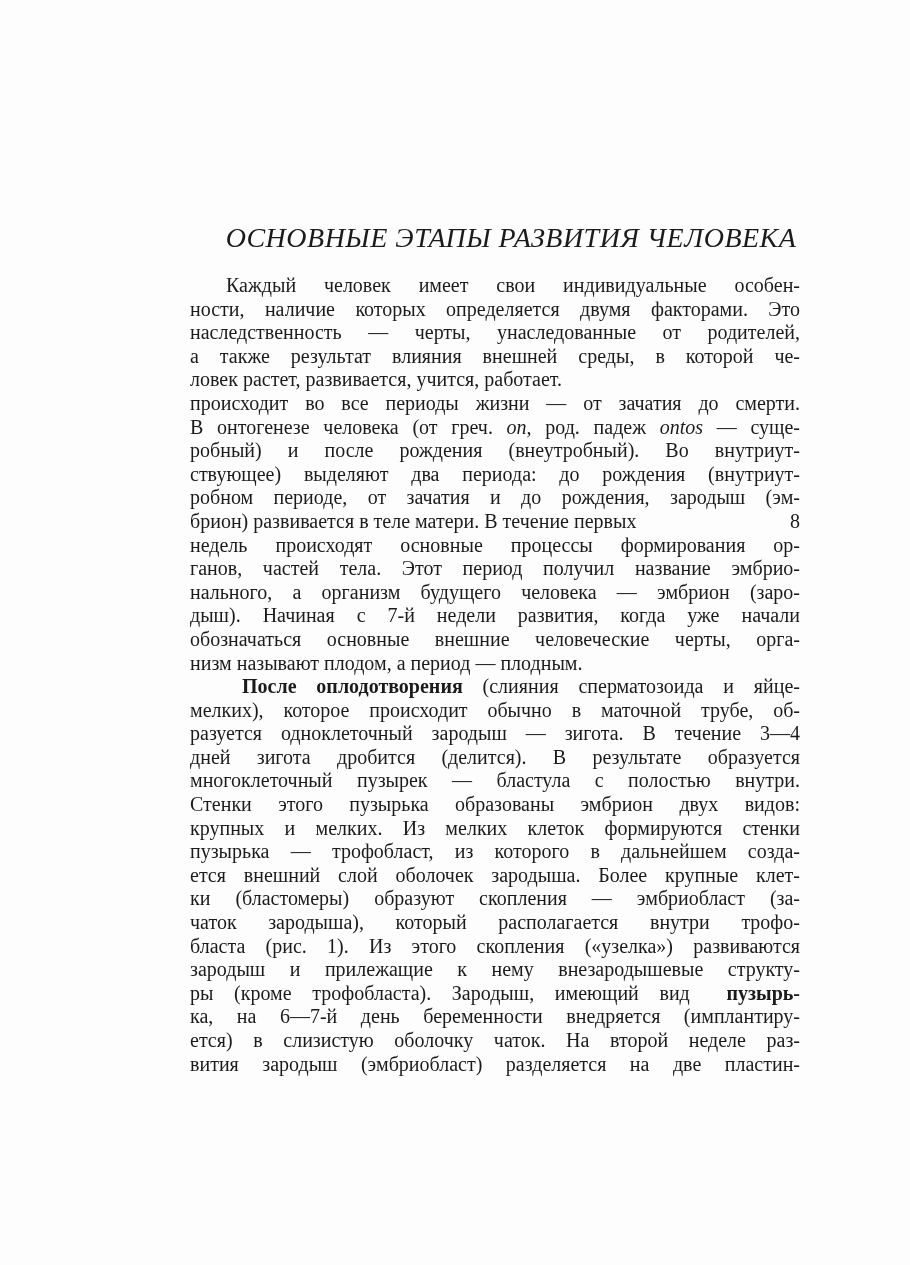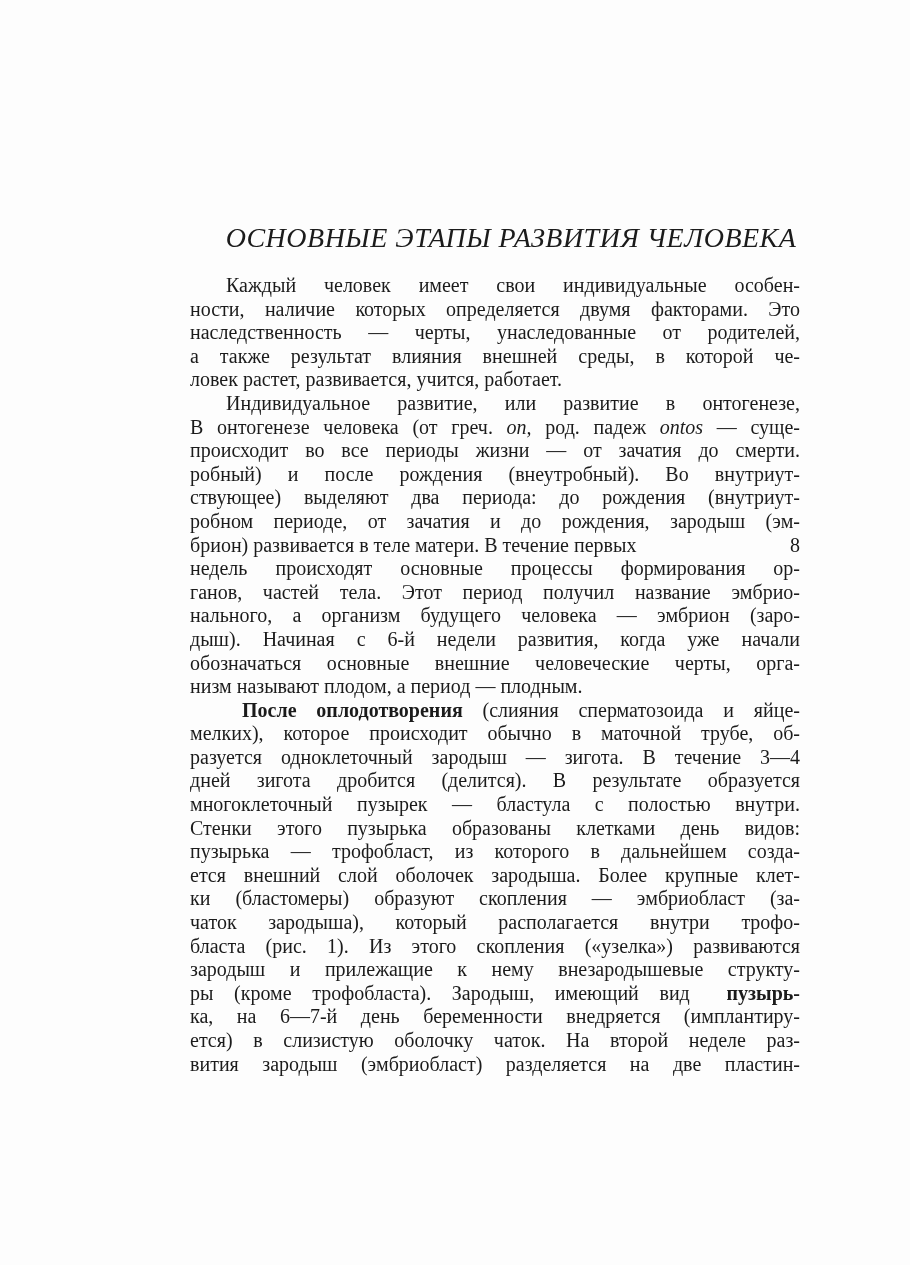--- a/index.html
+++ b/index.html
@@ -66,41 +66,41 @@
   <h1 class="title">ОСНОВНЫЕ ЭТАПЫ РАЗВИТИЯ ЧЕЛОВЕКА</h1>
   <div class="text-block">
       <div class="paragraph">
         <div class="line first"><span>Каждый человек имеет свои индивидуальные особен-</span></div>
         <div class="line"><span>ности, наличие которых определяется двумя факторами. Это</span></div>
         <div class="line"><span>наследственность — черты, унаследованные от родителей,</span></div>
         <div class="line"><span>а также результат влияния внешней среды, в которой че-</span></div>
         <div class="line last"><span>ловек растет, развивается, учится, работает.</span></div>
       </div>
       <div class="paragraph">
-        <div class="line first"><span>Индивидуальное развитие, или развитие в онтогенезе,</span></div>
+        <div class="line"><span>происходит во все периоды жизни — от зачатия до смерти.</span></div>
         <div class="line"><span>В онтогенезе человека (от греч. </span><span class="i">on,</span><span> род. падеж </span><span class="i">ontos</span><span> — суще-</span></div>
-        <div class="line"><span>происходит во все периоды жизни — от зачатия до смерти.</span></div>
         <div class="line"><span>робный) и после рождения (внеутробный). Во внутриут-</span></div>
         <div class="line"><span>ствующее) выделяют два периода: до рождения (внутриут-</span></div>
         <div class="line"><span>робном периоде, от зачатия и до рождения, зародыш (эм-</span></div>
         <div class="line last"><span class="r">8</span><span>брион) развивается в теле матери. В течение первых</span></div>
         <div class="line"><span>недель происходят основные процессы формирования ор-</span></div>
         <div class="line"><span>ганов, частей тела. Этот период получил название эмбрио-</span></div>
         <div class="line"><span>нального, а организм будущего человека — эмбрион (заро-</span></div>
-        <div class="line"><span>дыш). Начиная с 6-й недели развития, когда уже начали</span></div>
+        <div class="line"><span>дыш). Начиная с 7-й недели развития, когда уже начали</span></div>
         <div class="line"><span>обозначаться основные внешние человеческие черты, орга-</span></div>
         <div class="line last"><span>низм называют плодом, а период — плодным.</span></div>
       </div>
       <div class="paragraph">
         <div class="line first"><span class="b">После оплодотворения</span><span> (слияния сперматозоида и яйце-</span></div>
         <div class="line"><span>мелких), которое происходит обычно в маточной трубе, об-</span></div>
         <div class="line"><span>разуется одноклеточный зародыш — зигота. В течение 3—4</span></div>
         <div class="line"><span>дней зигота дробится (делится). В результате образуется</span></div>
         <div class="line"><span>многоклеточный пузырек — бластула с полостью внутри.</span></div>
-        <div class="line"><span>Стенки этого пузырька образованы клетками день видов:</span></div>
+        <div class="line"><span>Стенки этого пузырька образованы эмбрион двух видов:</span></div>
+        <div class="line"><span>крупных и мелких. Из мелких клеток формируются стенки</span></div>
         <div class="line"><span>пузырька — трофобласт, из которого в дальнейшем созда-</span></div>
         <div class="line"><span>ется внешний слой оболочек зародыша. Более крупные клет-</span></div>
         <div class="line"><span>ки (бластомеры) образуют скопления — эмбриобласт (за-</span></div>
         <div class="line"><span>чаток зародыша), который располагается внутри трофо-</span></div>
         <div class="line"><span>бласта (рис. 1). Из этого скопления («узелка») развиваются</span></div>
         <div class="line"><span>зародыш и прилежащие к нему внезародышевые структу-</span></div>
         <div class="line"><span>ры (кроме трофобласта). Зародыш, имеющий вид </span><span class="b">пузырь-</span></div>
         <div class="line"><span>ка, на 6—7-й день беременности внедряется (имплантиру-</span></div>
         <div class="line"><span>ется) в слизистую оболочку чаток. На второй неделе раз-</span></div>
         <div class="line"><span>вития зародыш (эмбриобласт) разделяется на две пластин-</span></div>

